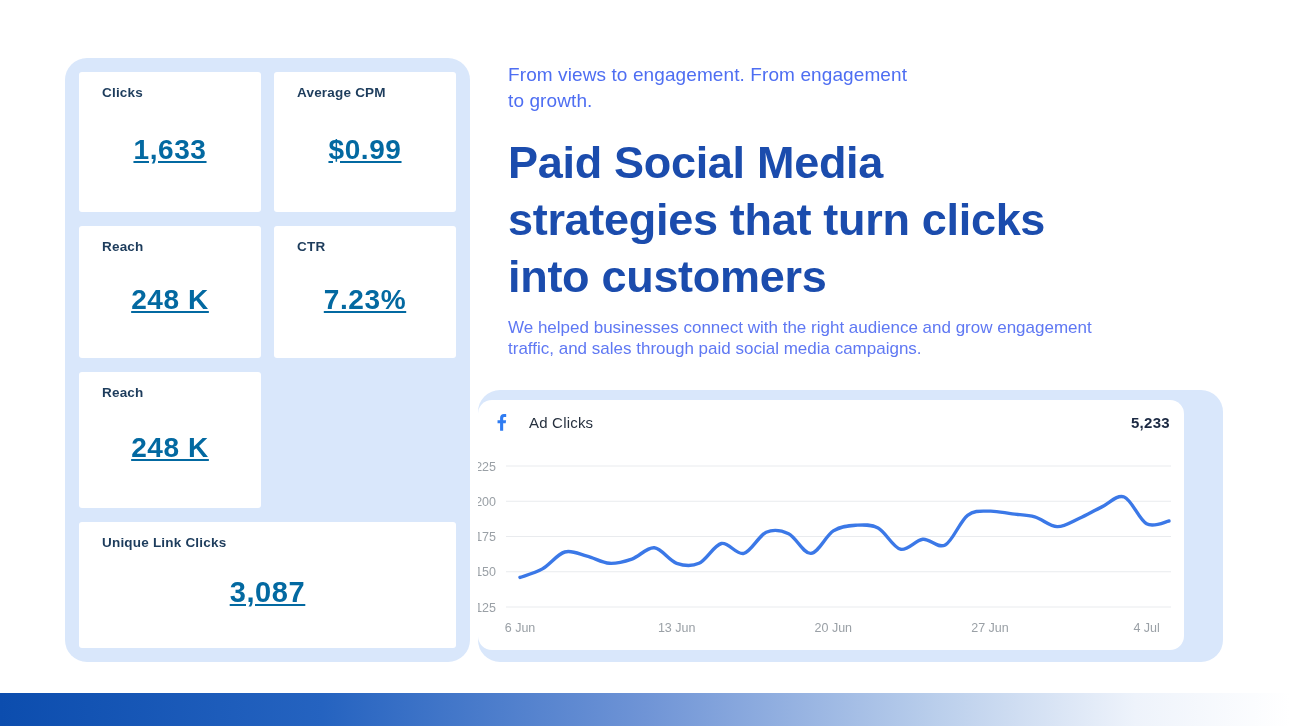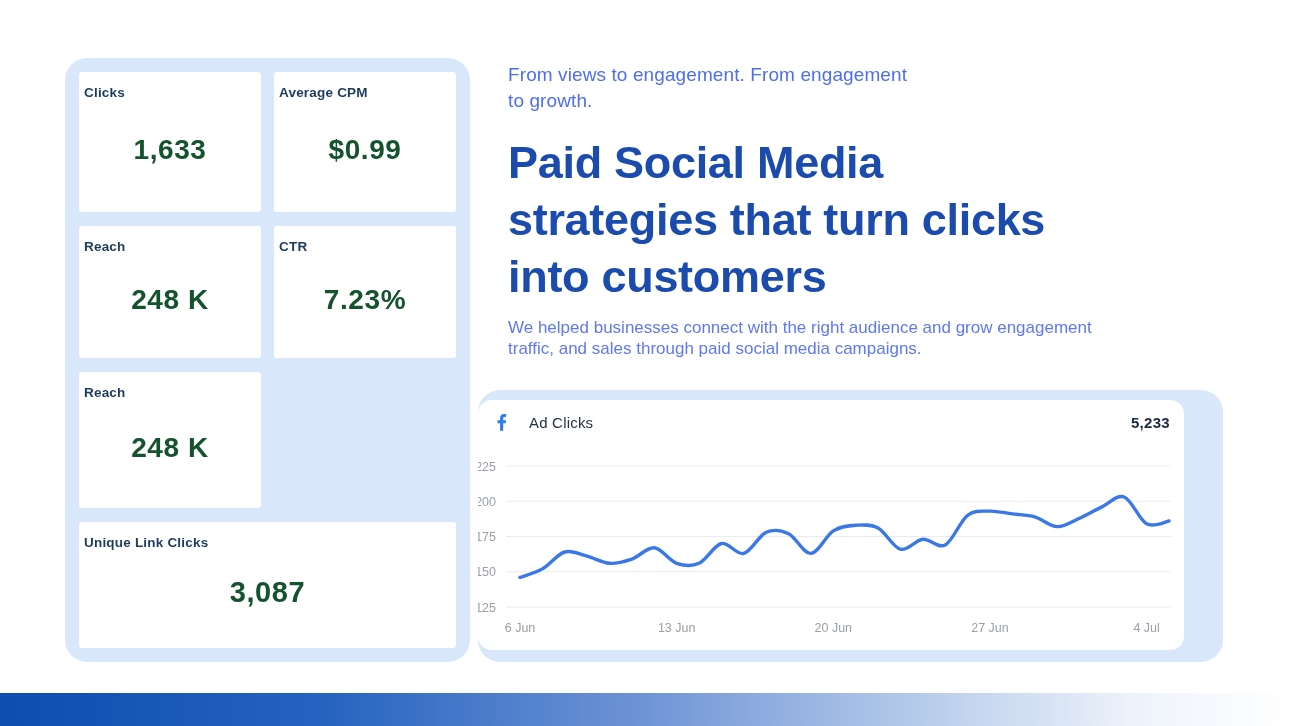--- a/index.html
+++ b/index.html
@@ -17,29 +17,29 @@
     width:405px; height:604px;
     background:#d9e7fb; border-radius:22px;
     padding:14px;
     display:grid;
     grid-template-columns:1fr 1fr;
     grid-template-rows:140px 132px 136px 1fr;
     gap:14px 13px;
   }
   .stat-card {
     background:#ffffff; border-radius:3px;
-    padding:13px 5px;
+    padding:13px 23px;
     display:flex; flex-direction:column;
   }
   .stat-card .stat-label {
     font-size:13.5px; font-weight:bold; color:#1d3c5c; letter-spacing:.2px;
   }
   .stat-card .stat-value {
     flex:1; display:flex; align-items:center; justify-content:center;
-    font-size:28px; font-weight:bold; color:#14532d; letter-spacing:.6px;
+    font-size:28px; font-weight:bold; color:#0369a1; letter-spacing:.6px;text-decoration:underline;
   }
   .stat-card.wide { grid-column:1 / -1; }
   .stat-card.wide .stat-value { font-size:29px; }
 
   
   .hero { position:absolute; left:508px; top:62px; width:724px; }
   .hero-eyebrow {
     font-size:19px; font-weight:normal; color:#4e6ef2; line-height:26px;
     letter-spacing:.1px;
   }

